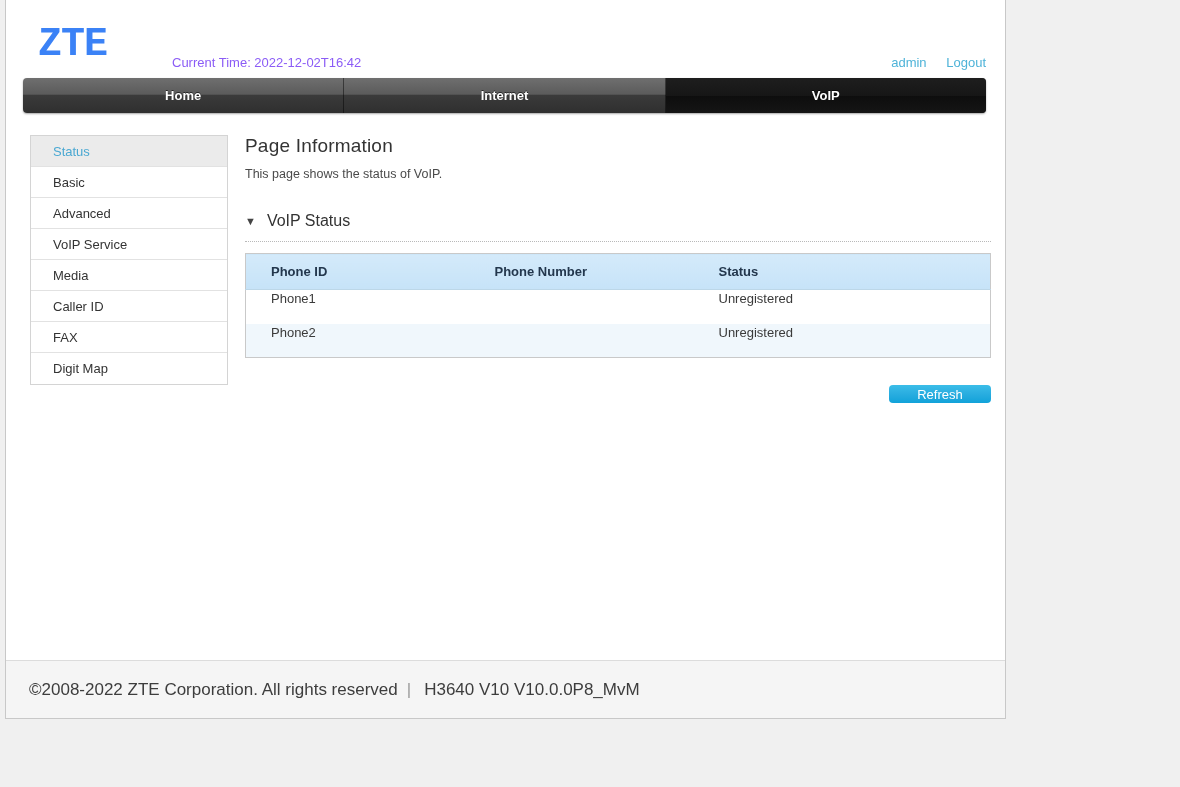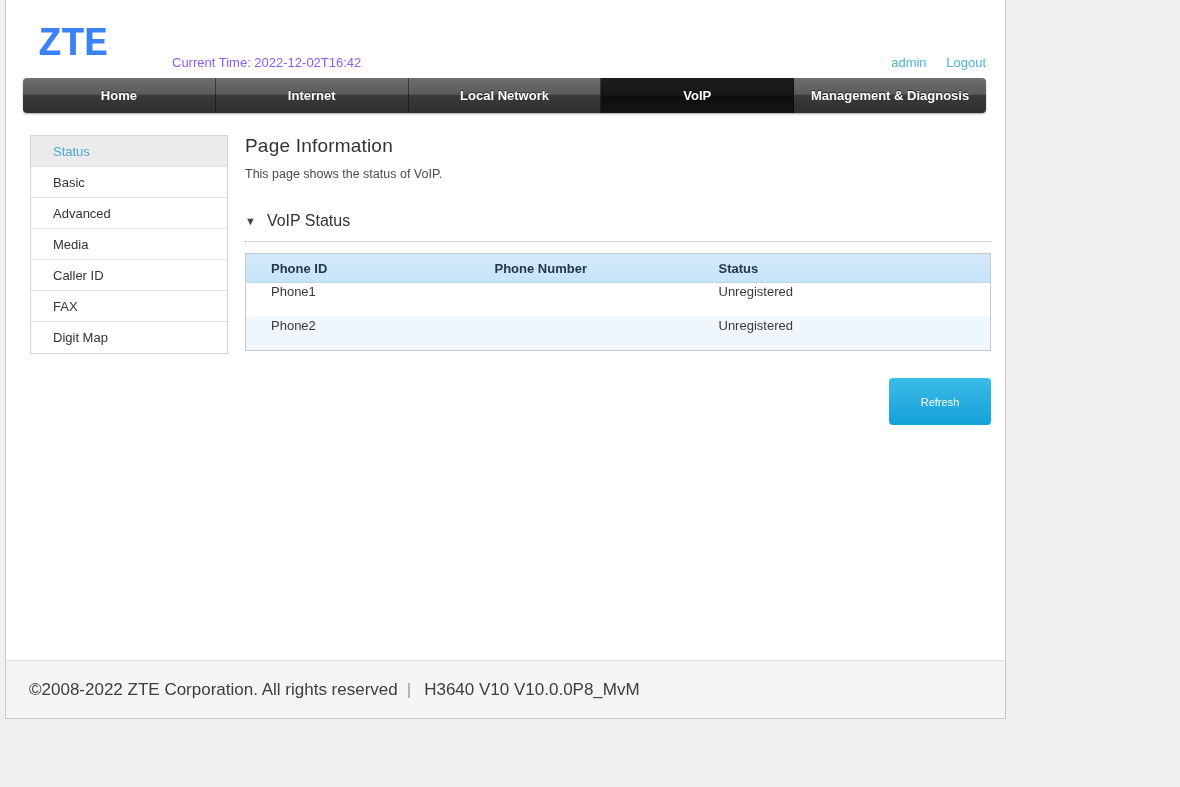--- a/index.html
+++ b/index.html
@@ -191,21 +191,21 @@
     border-collapse: collapse;
     table-layout: fixed;
   }
 
   .status-table th {
     background: linear-gradient(to bottom, #d4eafa 0%, #c6e3f8 100%);
     font-size: 13px;
     font-weight: bold;
     color: #23374d;
     text-align: left;
-    height: 29px;
+    height: 36px;
     padding: 0 0 0 25px;
     border-bottom: 1px solid #bcd7e8;
   }
 
   .status-table td {
     font-size: 13px;
     color: #3a3a3a;
     height: 34px;
     padding: 0 0 16px 25px;
   }
@@ -219,26 +219,26 @@
 
   
   .btn-row {
     margin-top: 27px;
     display: flex;
     justify-content: flex-end;
   }
 
   .btn-refresh {
     width: 102px;
-    height: 47px;
+    height: 18px;
     border: none;
     border-radius: 4px;
     background: linear-gradient(to bottom, #3bbde8 0%, #29ade0 50%, #11a2d9 100%);
     color: #ffffff;
-    font-size: 11px;
+    font-size: 13px;
     font-family: "Liberation Sans", sans-serif;
     cursor: pointer;
   }
 
   
   .footer {
     position: absolute;
     left: 0;
     right: 0;
     bottom: 0;
@@ -268,31 +268,30 @@
       <div class="current-time">Current Time: 2022-12-02T16:42</div>
       <div class="session-links">
         <a>admin</a>
         <a>Logout</a>
       </div>
     </div>
 
     <div class="navbar">
       <div class="nav-tab">Home</div>
       <div class="nav-tab">Internet</div>
-      <div class="nav-tab">Local Network</div>
       <div class="nav-tab active">VoIP</div>
-      <div class="nav-tab">Management &amp; Diagnosis</div>
     </div>
 
     <div class="body-wrap">
 
       <div class="sidebar">
         <div class="side-item active">Status</div>
         <div class="side-item">Basic</div>
         <div class="side-item">Advanced</div>
+        <div class="side-item">VoIP Service</div>
         <div class="side-item">Media</div>
         <div class="side-item">Caller ID</div>
         <div class="side-item">FAX</div>
         <div class="side-item">Digit Map</div>
       </div>
 
       <div class="content">
         <div class="page-title">Page Information</div>
         <div class="page-desc">This page shows the status of VoIP.</div>
 

